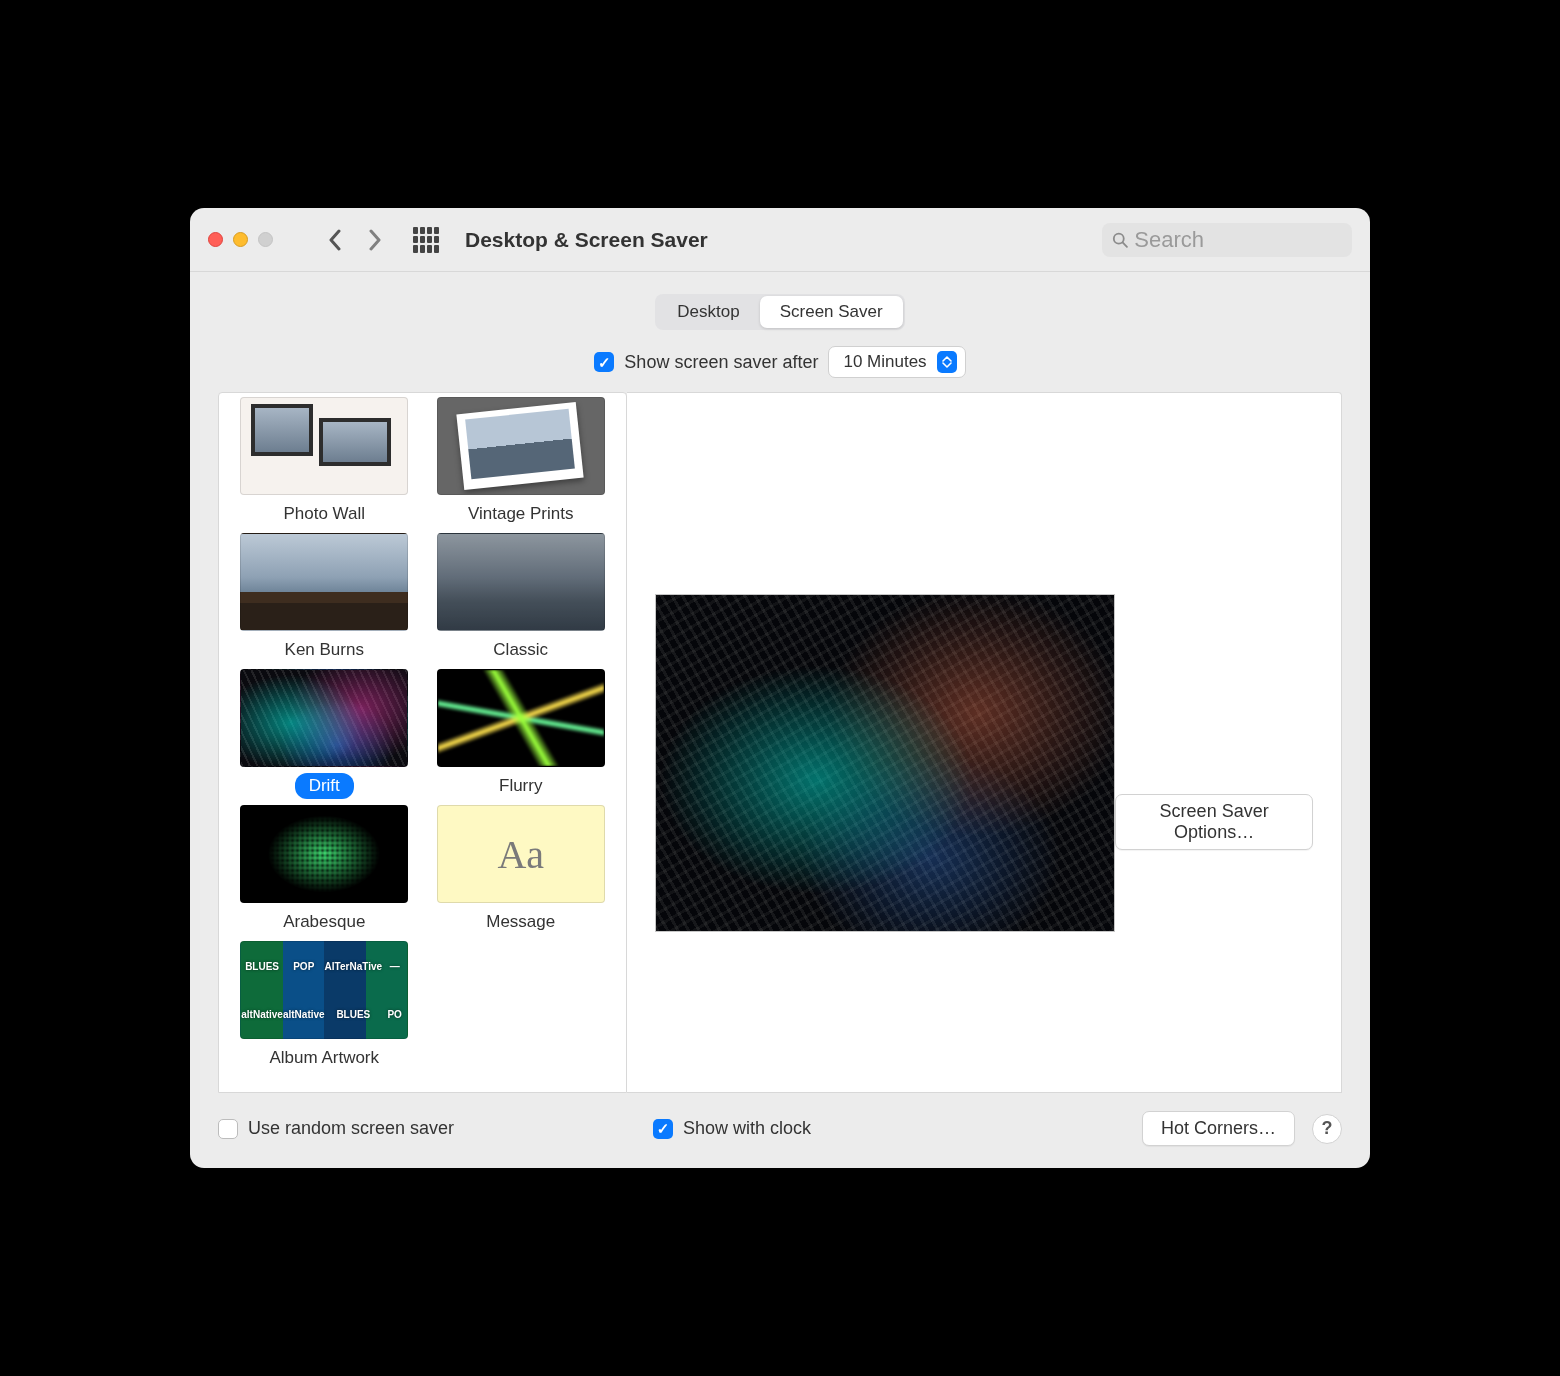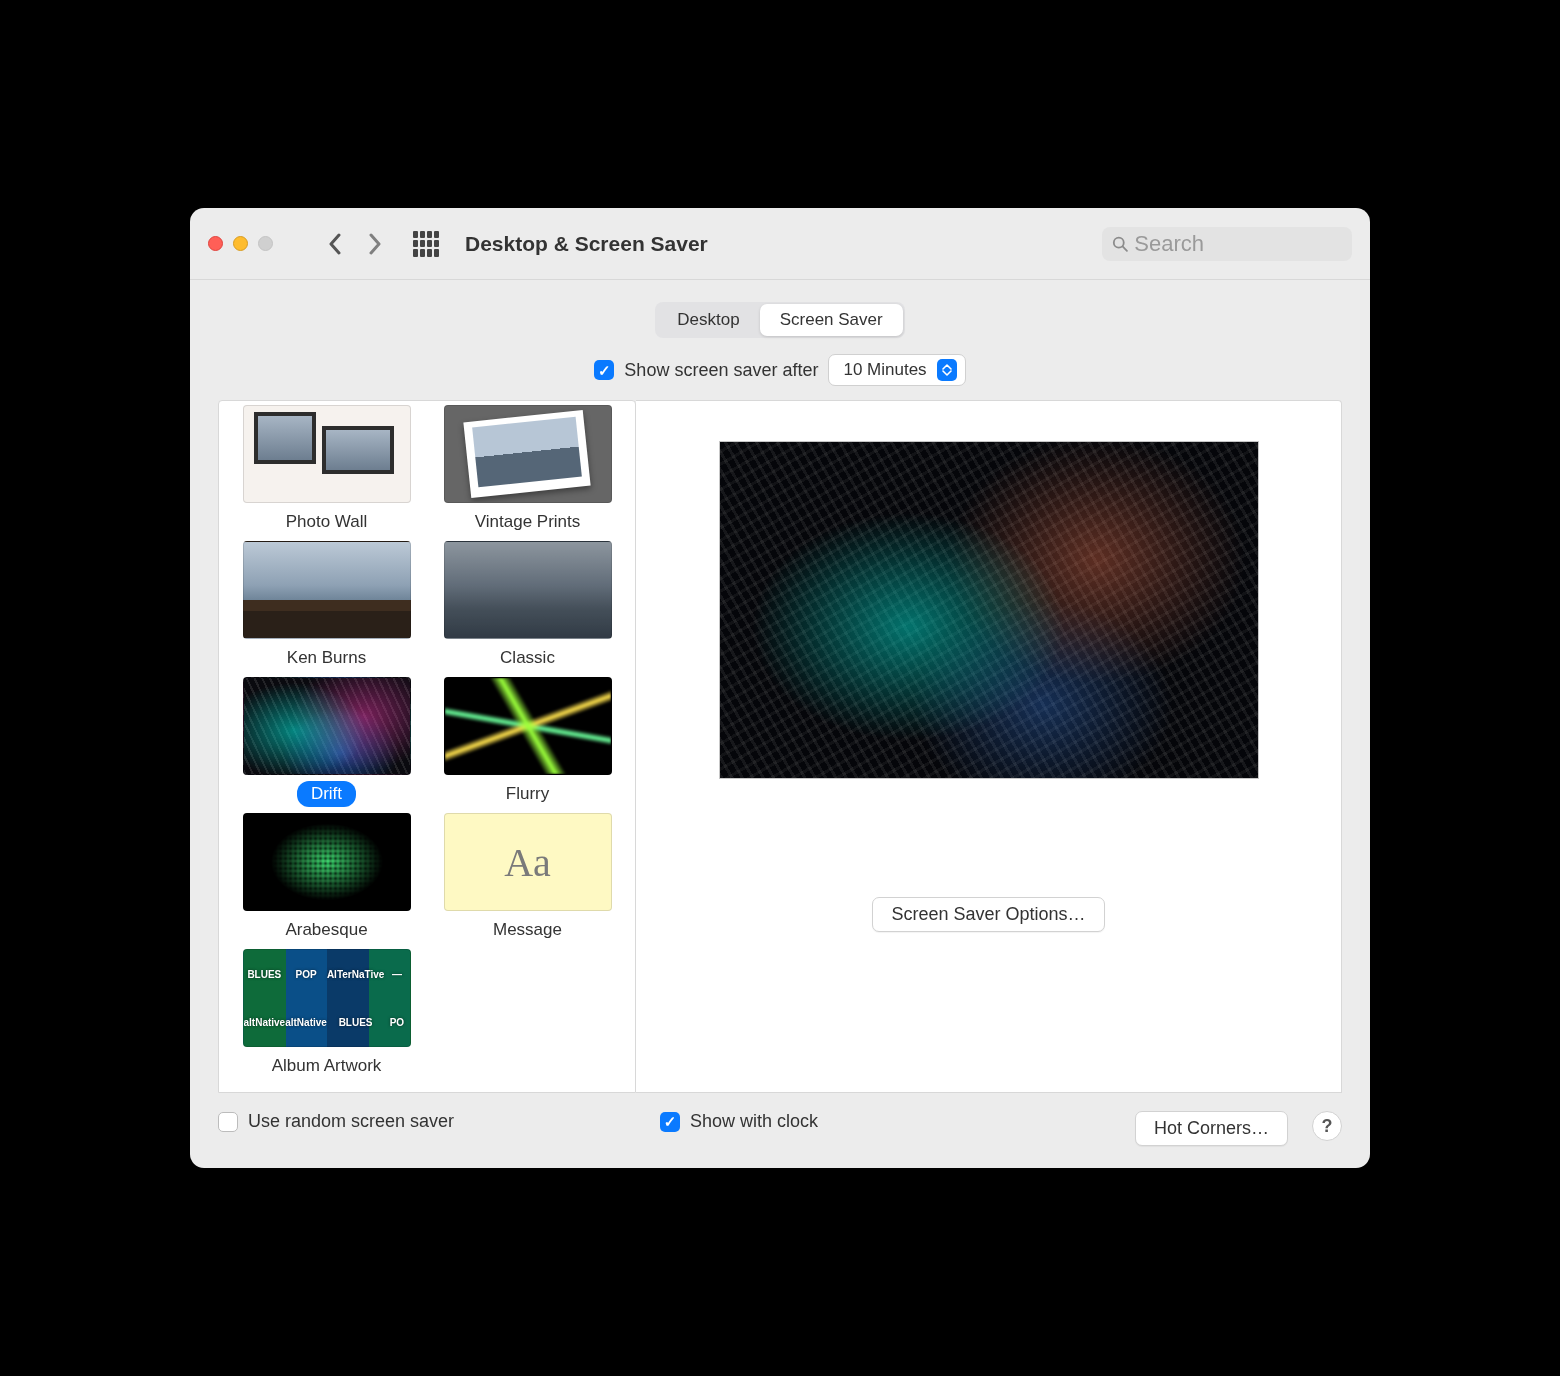--- a/index.html
+++ b/index.html
@@ -17,21 +17,21 @@
     height: 960px;
     background: #ececec;
     border-radius: 14px;
     box-shadow: 0 40px 80px rgba(0,0,0,0.5);
     overflow: hidden;
     display: flex;
     flex-direction: column;
   }
   
   .toolbar {
-    height: 72px;
+    height: 64px;
     display: flex;
     align-items: center;
     padding: 0 18px;
     gap: 10px;
     border-bottom: 1px solid #d8d8d8;
   }
   .traffic-lights { display: flex; gap: 10px; margin-right: 14px; }
   .traffic-light { width: 15px; height: 15px; border-radius: 50%; }
   .tl-red    { background: #ff5f57; border: 0.5px solid #e0443e; }
   .tl-yellow { background: #febc2e; border: 0.5px solid #d89c22; }
@@ -164,41 +164,41 @@
   .thumb.album {
     background:
       linear-gradient(90deg,#0e6b3a 0 25%,#0a4f88 25% 50%,#0a3a68 50% 75%,#0a6b4c 75% 100%);
     display:grid; grid-template-columns:repeat(4,1fr); grid-template-rows:repeat(2,1fr);
   }
   .thumb.album span { display:flex; align-items:center; justify-content:center; font-size:10px; font-weight:700; color:#fff; text-shadow:0 0 3px rgba(0,0,0,0.6); }
 
   
   .preview-panel {
     flex:1; background:#fff; border:1px solid #d8d8d8; border-left:none; border-top-right-radius:4px;
-    display:flex; flex-direction:column; align-items:center; padding:40px 28px 0;
+    display:flex; flex-direction:row; align-items:center; padding:40px 28px 0;
   }
   .preview-box {
     width:540px; height:338px; border:1px solid #c7c7c7;
     background:
       radial-gradient(260px 190px at 35% 55%, rgba(0, 220, 204, 0.5), transparent 60%),
       radial-gradient(240px 200px at 70% 35%, rgba(255, 120, 80, 0.35), transparent 62%),
       radial-gradient(200px 160px at 60% 78%, rgba(60, 140, 255, 0.3), transparent 65%),
       repeating-linear-gradient(60deg, rgba(255,255,255,0.07) 0 3px, transparent 3px 9px),
       repeating-linear-gradient(-30deg, rgba(255,255,255,0.05) 0 3px, transparent 3px 11px),
       #05060a;
   }
   .options-btn-row { margin-top:118px; }
   .mac-button {
     background:#fff; border:1px solid #d2d2d2; border-radius:7px; padding:6px 18px; font-size:18px; color:#333;
     box-shadow:0 1px 1px rgba(0,0,0,0.05);
   }
 
   
   .bottom-bar {
-    display:flex; align-items:flex-start; padding:18px 28px 22px; gap:12px; font-size:18px; color:#333;
+    display:flex; align-items:center; padding:18px 28px 22px; gap:5px; font-size:18px; color:#333;
   }
   .left-check { display:flex; align-items:center; gap:10px; width:430px; }
   .mid-check { display:flex; align-items:center; gap:10px; flex:1; }
   .help-btn {
     width:30px; height:30px; border-radius:50%; background:#fff; border:1px solid #d2d2d2;
     display:flex; align-items:center; justify-content:center; color:#555; font-size:18px; font-weight:600; margin-left:12px;
   }
 
   
   .list-panel::-webkit-scrollbar { width:16px; }

